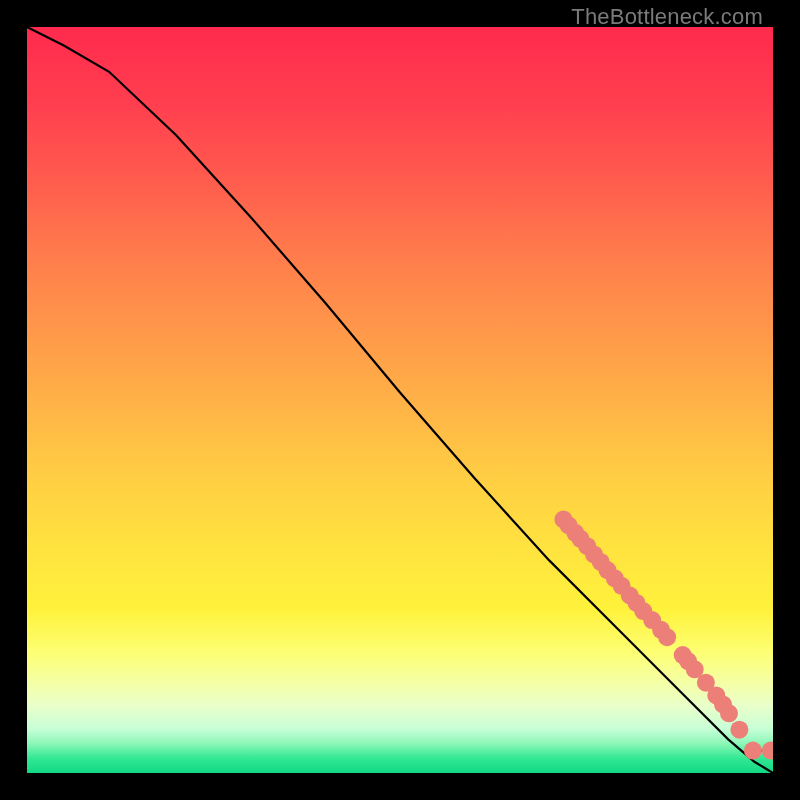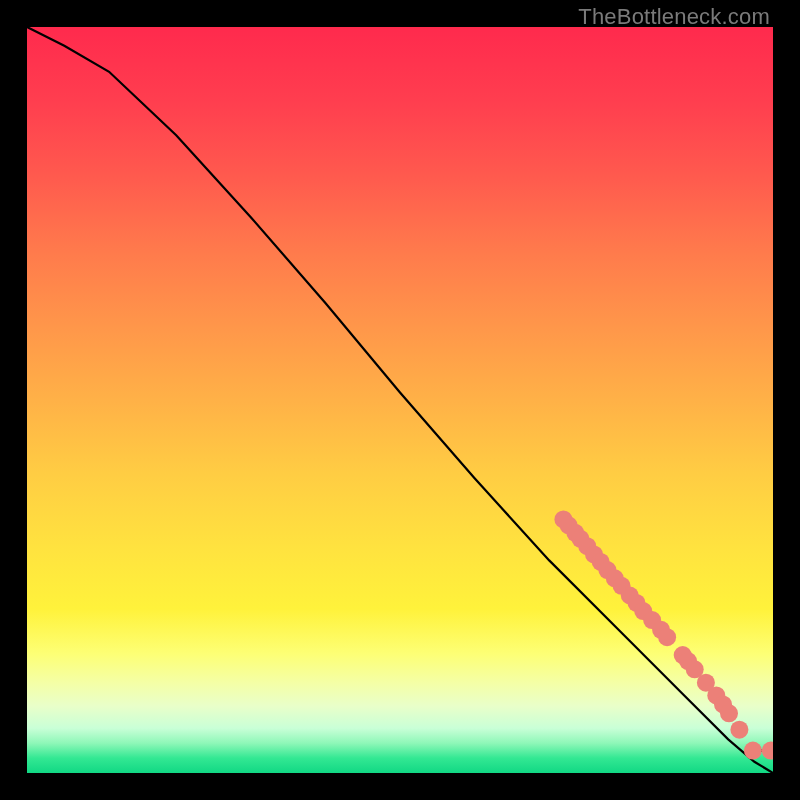--- a/index.html
+++ b/index.html
@@ -40,21 +40,21 @@
       #e9ffc9 91%,
       #c9ffd7 94%,
       #8ef7b8 96%,
       #33e893 98%,
       #11d884 100%
     );
   }
   .attribution {
     position: absolute;
     top: 4px;
-    right: 30px;
+    right: 37px;
     color: #7a7a7a;
     font-size: 22px;
     letter-spacing: 0.2px;
     user-select: none;
   }
   svg.overlay {
     position: absolute;
     left: 0;
     top: 0;
     width: 746px;

